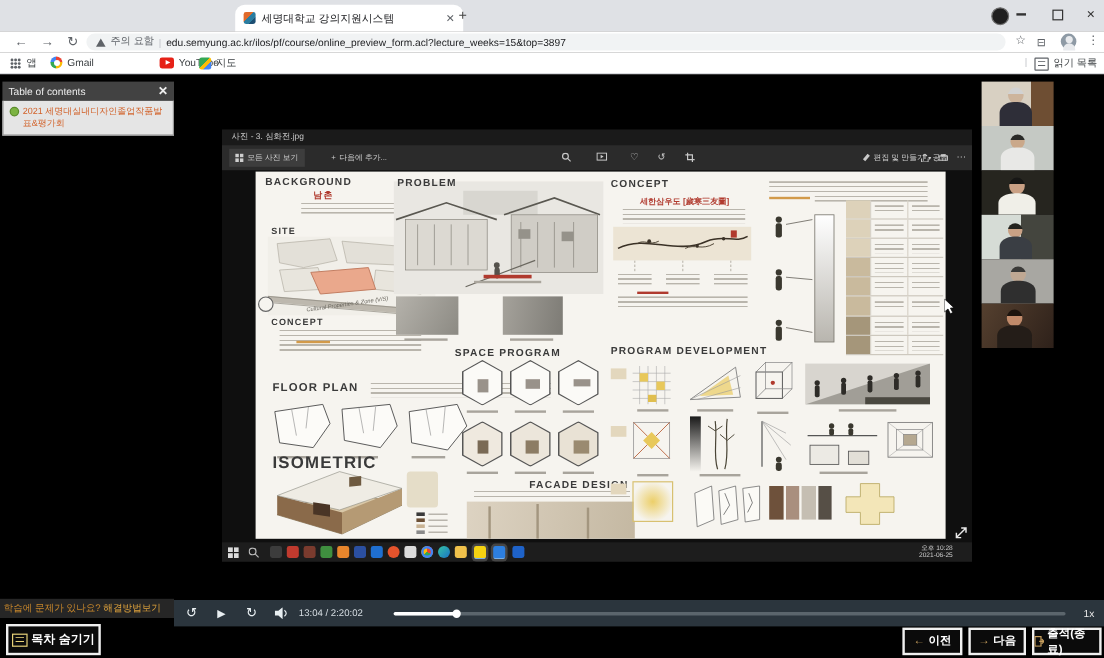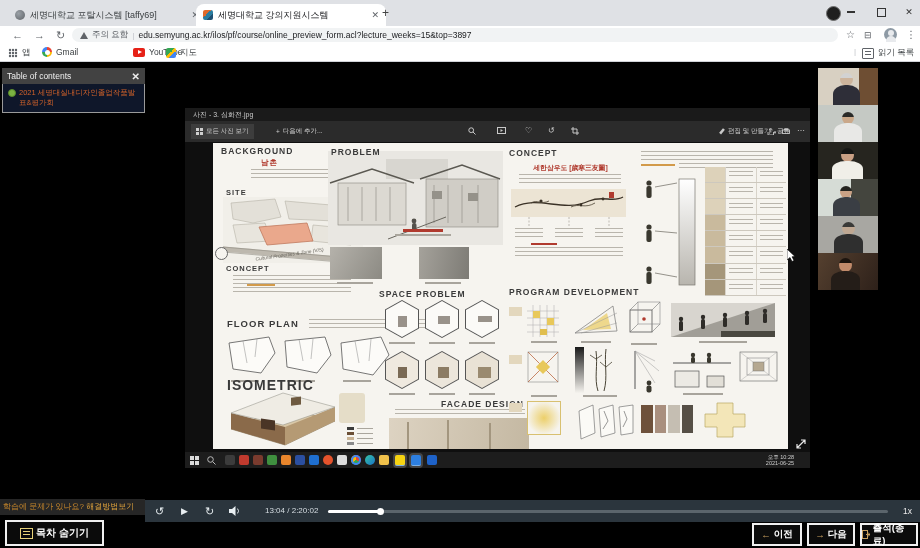--- a/index.html
+++ b/index.html
@@ -44,21 +44,21 @@
   .mapicon{width:10px;height:10px;border-radius:2px;background:linear-gradient(135deg,#34a853 0 45%,#fbbc05 45% 65%,#4285f4 65%);}
   .rlicon{width:10px;height:9px;border:1px solid #5f6368;border-radius:1px;background:
     repeating-linear-gradient(#5f6368 0 1px,transparent 1px 3px) 2px 2px / 6px 5px no-repeat;}
 
   
   #page{left:0;top:62px;width:920px;height:486px;background:#000;}
 
   #tocpanel{left:2px;top:6px;width:143px;box-shadow:0 1px 4px rgba(0,0,0,.6);}
   #tochead{height:16px;background:#424242;color:#eee;font-size:8.5px;display:flex;align-items:center;padding:0 5px;}
   #tochead .sp{flex:1;}
-  #tocbody{background:#0f172a;padding:4px 5px;border:1px solid #9a9a9a;border-top:none;}
+  #tocbody{background:#e5e5e5;padding:4px 5px;border:1px solid #9a9a9a;border-top:none;}
   .tocitem{display:flex;gap:3px;font-size:7.5px;line-height:1.3;color:#d2622a;}
   .gdot{width:6px;height:6px;border-radius:50%;background:#7cb342;border:1px solid #5b8c2a;flex:0 0 auto;margin-top:1px;}
 
   
   #shared{left:185px;top:46px;width:625px;height:360px;background:#161616;}
   #phtitle{left:0;top:0;width:625px;height:13px;background:#1a1a1a;color:#c8c8c8;font-size:7px;line-height:13px;padding-left:8px;box-sizing:border-box;}
   #phtool{left:0;top:13px;width:625px;height:21px;background:#2b2b2b;color:#cfcfcf;font-size:6.5px;}
   .phbtn{position:absolute;top:3px;height:15px;display:flex;align-items:center;gap:3px;padding:0 5px;}
   .phbtn.sel{background:#3d3d3d;}
   .toolic{position:absolute;top:6px;color:#c8c8c8;font-size:8px;line-height:8px;}
@@ -88,49 +88,44 @@
   .tcell .tlines{left:3px;top:4px;right:3px;height:8px;position:absolute;}
 
   
   .pv{position:absolute;left:818px;width:60px;height:37px;overflow:hidden;}
   .head{position:absolute;border-radius:50%;}
   .torso{position:absolute;border-radius:45% 45% 0 0;}
 
   
   #playerbar{left:145px;top:438px;width:775px;height:22px;background:#2b353d;}
   .pic{position:absolute;color:#e8eef1;font-size:11px;line-height:22px;}
-  #ptime{left:120px;top:0;font-size:8px;color:#d7dee3;line-height:22px;white-space:nowrap;}
+  #ptime{left:104px;top:0;font-size:8px;color:#d7dee3;line-height:22px;white-space:nowrap;}
   #ptrack{left:183px;top:10px;width:560px;height:2.5px;background:#5b656c;border-radius:2px;}
   #pfill{position:absolute;left:0;top:0;height:2.5px;width:9.3%;background:#fff;border-radius:2px;}
   #pdot{position:absolute;left:9.3%;top:-2px;width:7px;height:7px;border-radius:50%;background:#fff;margin-left:-3px;}
   #pspeed{right:8px;top:0;position:absolute;font-size:8.5px;color:#eaeaea;line-height:22px;}
 
   
   #helpstrip{left:0;top:437px;width:145px;height:16px;background:#262626;font-size:8px;line-height:16px;padding-left:3px;box-sizing:border-box;white-space:nowrap;}
   .btn{position:absolute;background:#0b0b0b;border:2px solid #f0f0f0;color:#fff;font-weight:bold;
     display:flex;align-items:center;justify-content:center;gap:3px;box-sizing:border-box;}
-  #btn-hidetoc{left:5px;top:458px;width:99px;height:26px;font-size:10px;}
+  #btn-hidetoc{left:5px;top:458px;width:79px;height:26px;font-size:10px;}
   .navbtn{top:461px;height:23px;font-size:9.5px;}
   .tanarrow{color:#c9a05e;font-weight:bold;}
   .listic{width:11px;height:9px;border:1px solid #e7d178;background:
     repeating-linear-gradient(#e7d178 0 1px,transparent 1px 3px) 2px 2px / 7px 5px no-repeat;}
 
   #cursor{left:787px;top:187px;}
 </style>
 </head>
 <body>
 
 <div id="screen">
 
   <div class="abs" id="tabstrip">
-    <div class="tab" style="left:8px;width:184px;">
-      <span class="fav globe"></span>
-      <span class="title">세명대학교 포탈시스템 [taffy69]</span>
-      <span class="x">✕</span>
-    </div>
     <div class="tab active" style="left:196px;width:176px;">
       <span class="fav lms"></span>
       <span class="title">세명대학교 강의지원시스템</span>
       <span class="x">✕</span>
     </div>
     <div class="abs" id="newtab">+</div>
     <div class="abs" id="extcircle"></div>
     <div class="abs winctl" style="left:838px;">
         <span id="win-min-bar"></span>
       </div>
@@ -354,21 +349,21 @@
               <rect x="84" y="72" width="4.5" height="9" rx="2" fill="#55524c"></rect>
           </svg>
           <div class="bh" style="left:118px;top:4px;font-size:8.5px;">PROBLEM</div>
           <div class="redbar" style="left:190px;top:86px;width:40px;"></div>
           <div class="bar" style="left:182px;top:91px;width:56px;"></div>
           <div class="abs" style="left:117px;top:104px;width:52px;height:32px;background:linear-gradient(120deg,#b5b2ab,#8c8a83);"></div>
           <div class="abs" style="left:206px;top:104px;width:50px;height:32px;background:linear-gradient(100deg,#a5a29b,#7d7b75);"></div>
           <div class="cap" style="left:124px;top:139px;width:36px;"></div>
           <div class="cap" style="left:212px;top:139px;width:36px;"></div>
 
-          <div class="bh" style="left:166px;top:146px;font-size:8.5px;">SPACE PROBLEM</div>
+          <div class="bh" style="left:166px;top:146px;font-size:8.5px;">SPACE PROGRAM</div>
           <div class="hex" style="left:172px;top:157px;">
               <div class="hexin"></div>
               <div class="hexobj"></div>
             </div>
           <div class="hex" style="left:212px;top:157px;">
               <div class="hexin"></div>
               <div class="hexobj" style="width:12px;height:8px;"></div>
             </div>
           <div class="hex" style="left:252px;top:157px;">
               <div class="hexin"></div>

